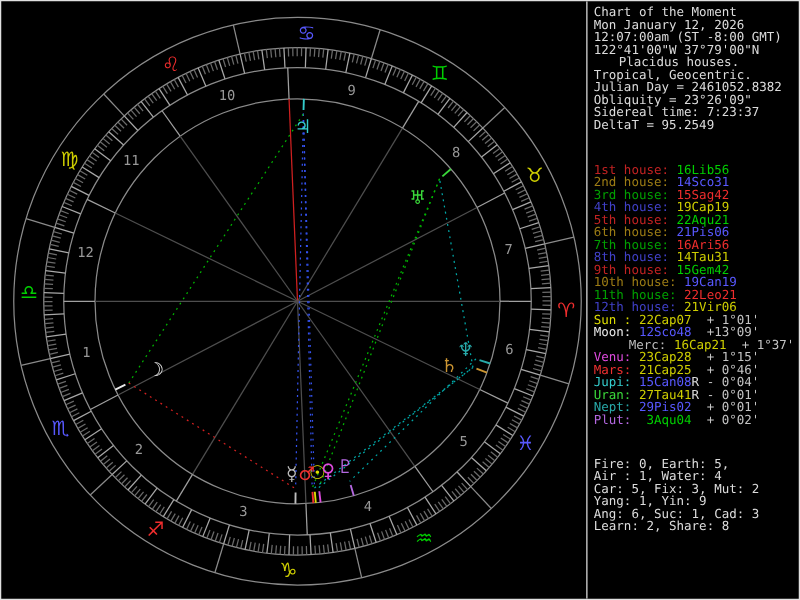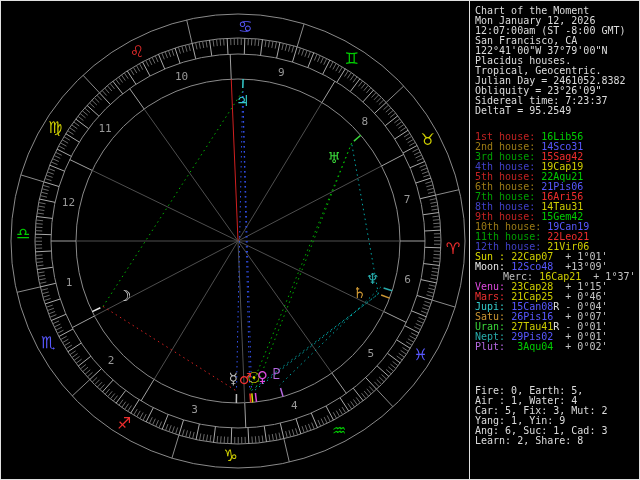--- a/index.html
+++ b/index.html
@@ -8,21 +8,21 @@
     box-sizing:border-box;border:1px solid #e0e0e0;overflow:hidden;
     font-family:"DejaVu Sans Mono",monospace;
   }
   .screen svg{position:absolute;left:0;top:0;}
   .vsep{position:absolute;left:468px;top:0;width:1px;height:100%;background:#e0e0e0;}
   .sidebar{position:absolute;left:474px;top:0;width:164px;height:100%;}
   .block{position:absolute;left:0;}
   #hdr{top:5px}
   #houses{top:131px}
   #planets{top:251px}
-  #elems{top:385px}
+  #elems{top:366px}
   .row{white-space:pre;font-size:10px;line-height:10px;letter-spacing:0;}
 </style>
 </head>
 <body>
 
 <div class="screen">
   <svg id="wheel" width="468" height="480" viewBox="0 0 468 480">
       <g>
         <circle cx="237" cy="240" r="227" fill="none" stroke="#8a8a8a" stroke-width="1"></circle>
         <circle cx="237" cy="240" r="203" fill="none" stroke="#8a8a8a" stroke-width="1"></circle>
@@ -492,23 +492,22 @@
         <line x1="279.53175641610557" y1="386.9695536366668" x2="282.03362444058234" y2="395.61482149764714" stroke="#b468e0" stroke-width="1.5"></line>
         <text x="275.3619763753109" y="372.5607738683661" fill="#b468e0" font-size="15" font-family="&quot;DejaVu Sans&quot;, sans-serif" text-anchor="middle" dominant-baseline="central">♇</text>
       </g>
     </svg>
   <div class="vsep"></div>
   <div class="sidebar">
     <div id="hdr" class="block">
         <div class="row"><span style="color: rgb(220, 220, 220);">Chart of the Moment</span></div>
         <div class="row"><span style="color: rgb(220, 220, 220);">Mon January 12, 2026</span></div>
         <div class="row"><span style="color: rgb(220, 220, 220);">12:07:00am (ST -8:00 GMT)</span></div>
-        <div class="row"><span style="color: rgb(220, 220, 220);">San Francisco, CA</span></div>
         <div class="row"><span style="color: rgb(220, 220, 220);">122°41'00"W 37°79'00"N</span></div>
-        <div class="row"><span style="color: rgb(220, 220, 220);">Placidus houses.</span></div>
+        <div class="row"><span style="color: rgb(220, 220, 220); margin-left: 20px;">Placidus houses.</span></div>
         <div class="row"><span style="color: rgb(220, 220, 220);">Tropical, Geocentric.</span></div>
         <div class="row"><span style="color: rgb(220, 220, 220);">Julian Day = 2461052.8382</span></div>
         <div class="row"><span style="color: rgb(220, 220, 220);">Obliquity = 23°26'09"</span></div>
         <div class="row"><span style="color: rgb(220, 220, 220);">Sidereal time: 7:23:37</span></div>
         <div class="row"><span style="color: rgb(220, 220, 220);">DeltaT = 95.2549</span></div>
       </div>
     <div id="houses" class="block">
         <div class="row"><span style="color: rgb(194, 34, 34);">1st house: </span><span style="color: rgb(0, 206, 0);">16Lib56</span></div>
         <div class="row"><span style="color: rgb(156, 124, 20);">2nd house: </span><span style="color: rgb(88, 88, 255);">14Sco31</span></div>
         <div class="row"><span style="color: rgb(0, 160, 0);">3rd house: </span><span style="color: rgb(239, 45, 45);">15Sag42</span></div>
@@ -522,21 +521,20 @@
         <div class="row"><span style="color: rgb(0, 160, 0);">11th house: </span><span style="color: rgb(239, 45, 45);">22Leo21</span></div>
         <div class="row"><span style="color: rgb(64, 64, 200);">12th house: </span><span style="color: rgb(206, 206, 0);">21Vir06</span></div>
       </div>
     <div id="planets" class="block">
         <div class="row"><span style="color: rgb(222, 222, 0);">Sun : </span><span style="color: rgb(206, 206, 0);">22Cap07</span><span style="color: rgb(220, 220, 220);"> </span><span style="color: rgb(196, 196, 196);"> + 1°01'</span></div>
         <div class="row"><span style="color: rgb(232, 232, 232);">Moon: </span><span style="color: rgb(88, 88, 255);">12Sco48</span><span style="color: rgb(220, 220, 220);"> </span><span style="color: rgb(196, 196, 196);"> +13°09'</span></div>
         <div class="row"><span style="color: rgb(189, 189, 189); padding-left: 28px;">Merc: </span><span style="color: rgb(206, 206, 0);">16Cap21</span><span style="color: rgb(220, 220, 220);"> </span><span style="color: rgb(196, 196, 196);"> + 1°37'</span></div>
         <div class="row"><span style="color: rgb(222, 74, 222);">Venu: </span><span style="color: rgb(206, 206, 0);">23Cap28</span><span style="color: rgb(220, 220, 220);"> </span><span style="color: rgb(196, 196, 196);"> + 1°15'</span></div>
         <div class="row"><span style="color: rgb(238, 48, 48);">Mars: </span><span style="color: rgb(206, 206, 0);">21Cap25</span><span style="color: rgb(220, 220, 220);"> </span><span style="color: rgb(196, 196, 196);"> + 0°46'</span></div>
         <div class="row"><span style="color: rgb(52, 204, 204);">Jupi: </span><span style="color: rgb(88, 88, 255);">15Can08</span><span style="color: rgb(220, 220, 220);">R</span><span style="color: rgb(196, 196, 196);"> - 0°04'</span></div>
-        <div class="row"><span style="color: rgb(204, 150, 50);">Satu: </span><span style="color: rgb(88, 88, 255);">26Pis16</span><span style="color: rgb(220, 220, 220);"> </span><span style="color: rgb(196, 196, 196);"> + 0°07'</span></div>
         <div class="row"><span style="color: rgb(58, 216, 58);">Uran: </span><span style="color: rgb(206, 206, 0);">27Tau41</span><span style="color: rgb(220, 220, 220);">R</span><span style="color: rgb(196, 196, 196);"> - 0°01'</span></div>
         <div class="row"><span style="color: rgb(40, 170, 170);">Nept: </span><span style="color: rgb(88, 88, 255);">29Pis02</span><span style="color: rgb(220, 220, 220);"> </span><span style="color: rgb(196, 196, 196);"> + 0°01'</span></div>
         <div class="row"><span style="color: rgb(180, 104, 224);">Plut: </span><span style="color: rgb(0, 206, 0);"> 3Aqu04</span><span style="color: rgb(220, 220, 220);"> </span><span style="color: rgb(196, 196, 196);"> + 0°02'</span></div>
       </div>
     <div id="elems" class="block">
         <div class="row"><span style="color: rgb(220, 220, 220);">Fire: 0, Earth: 5,</span></div>
         <div class="row"><span style="color: rgb(220, 220, 220);">Air : 1, Water: 4</span></div>
         <div class="row"><span style="color: rgb(220, 220, 220);">Car: 5, Fix: 3, Mut: 2</span></div>
         <div class="row"><span style="color: rgb(220, 220, 220);">Yang: 1, Yin: 9</span></div>
         <div class="row"><span style="color: rgb(220, 220, 220);">Ang: 6, Suc: 1, Cad: 3</span></div>

